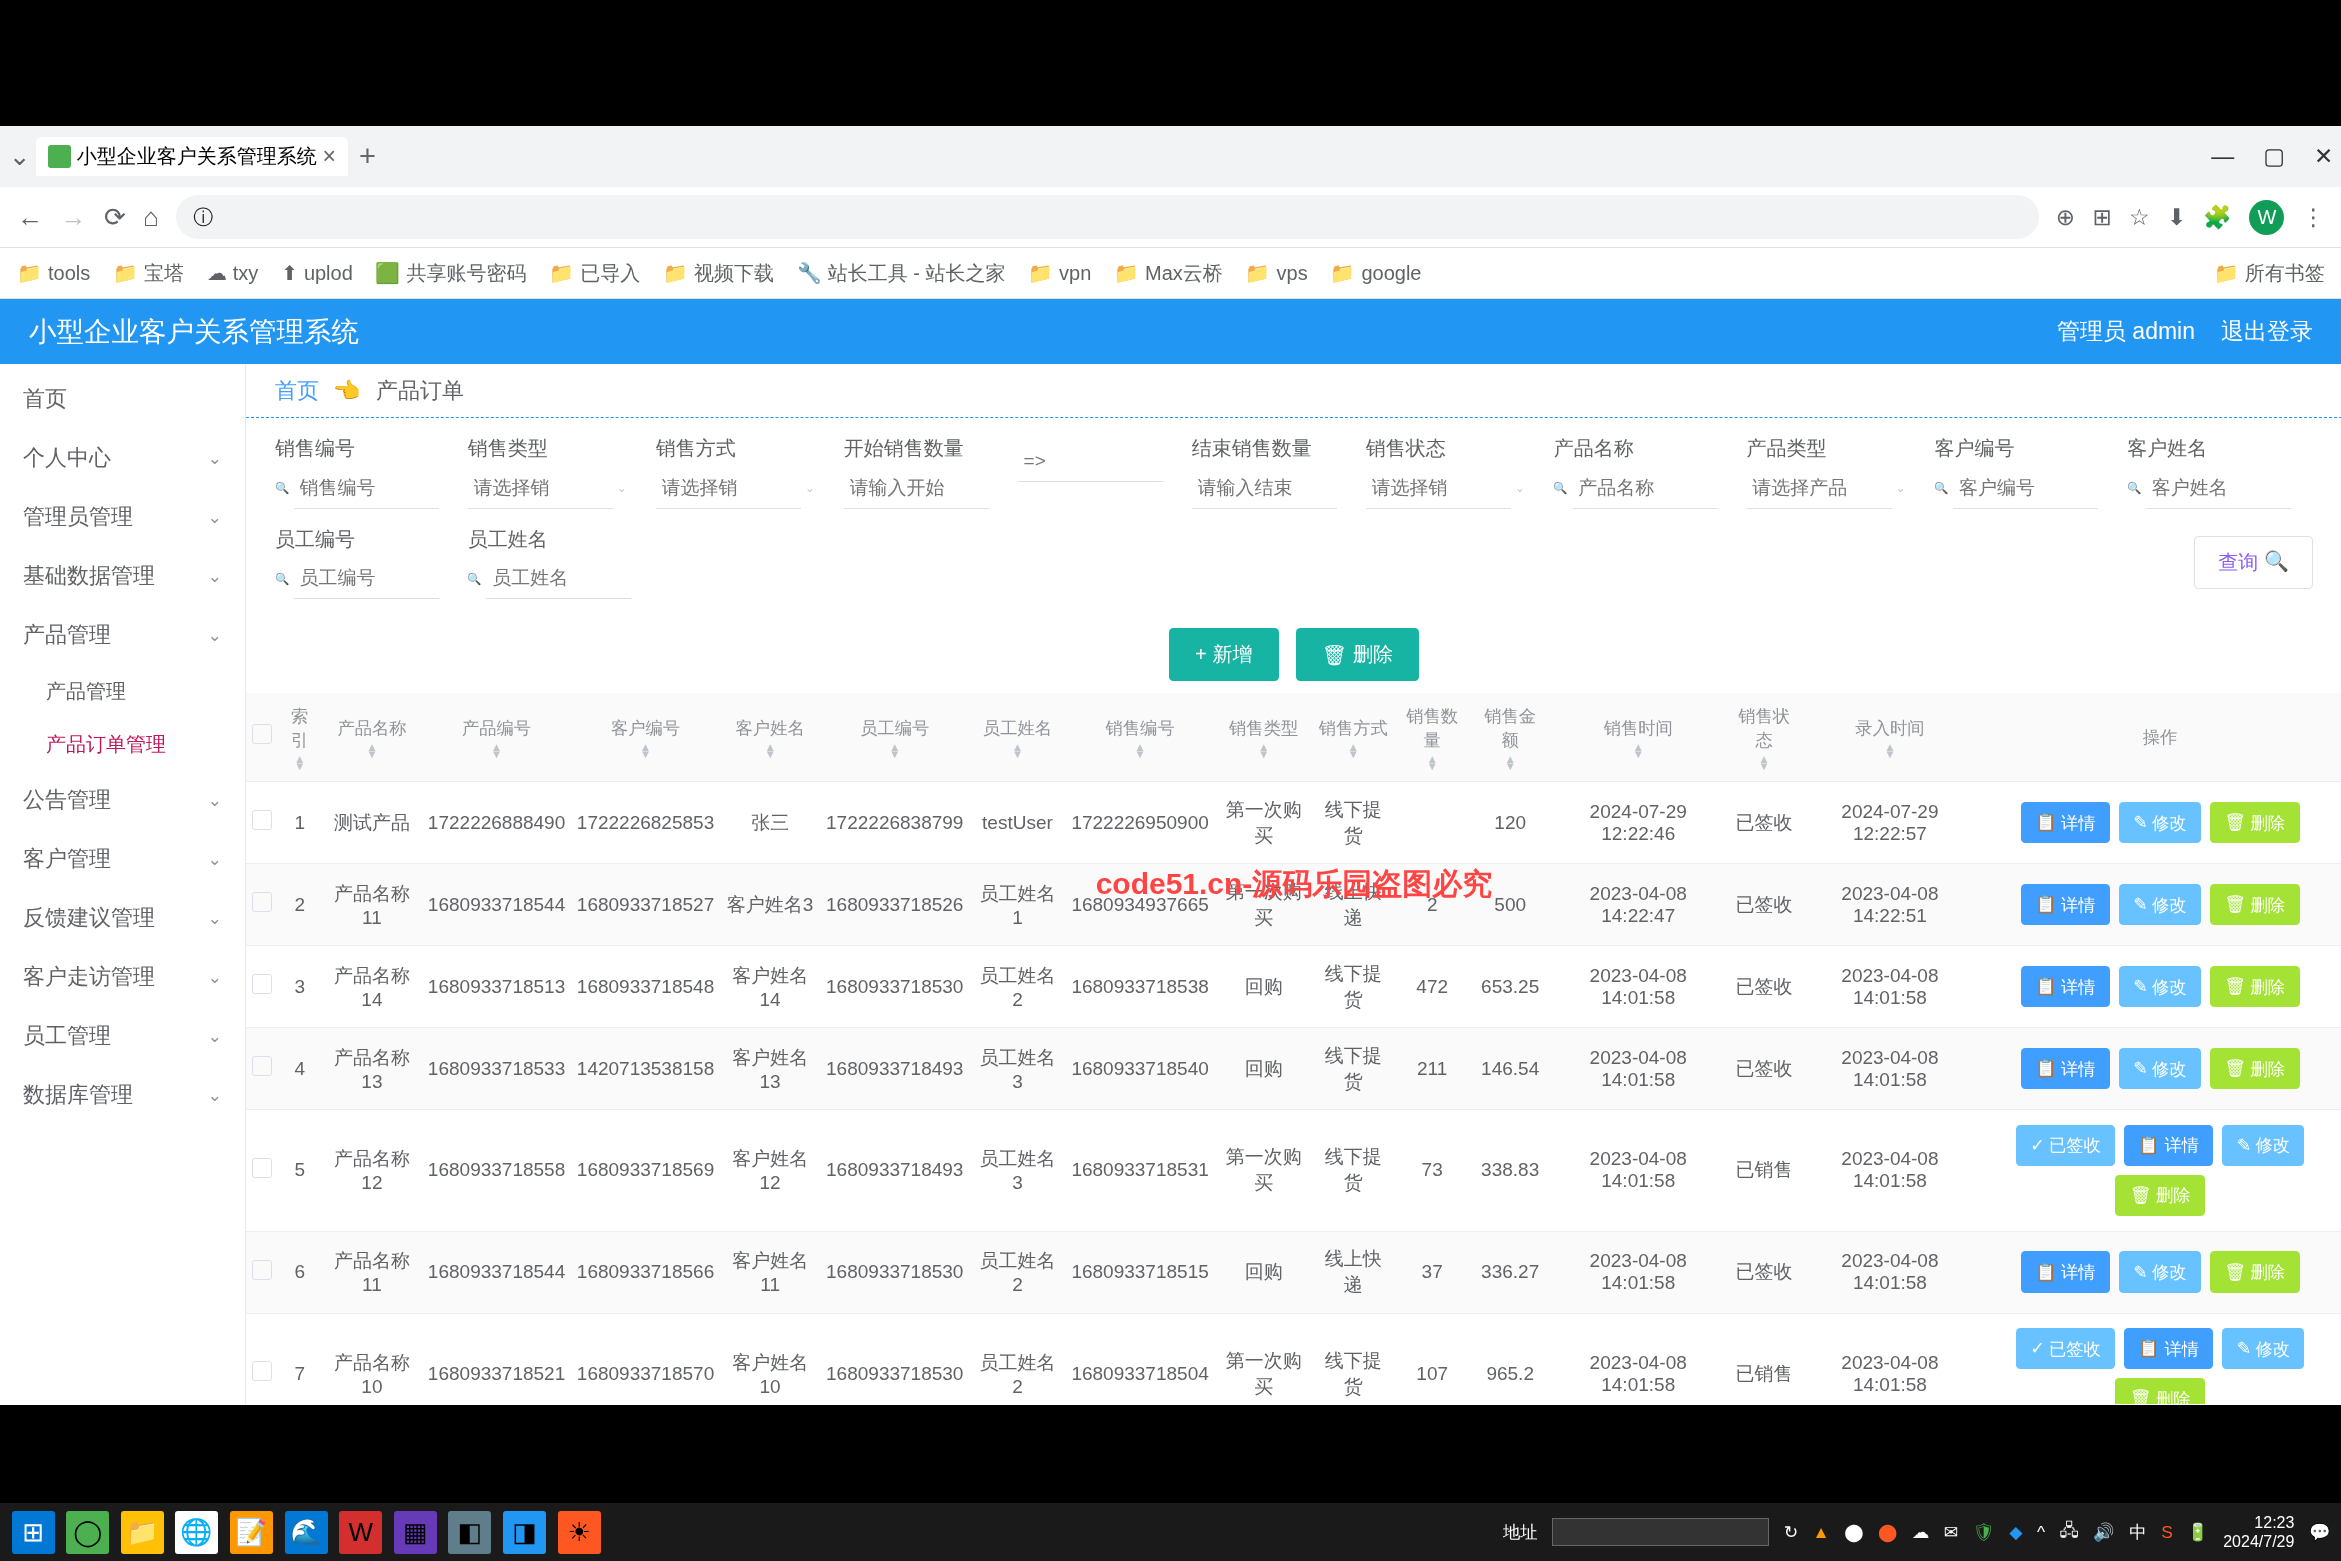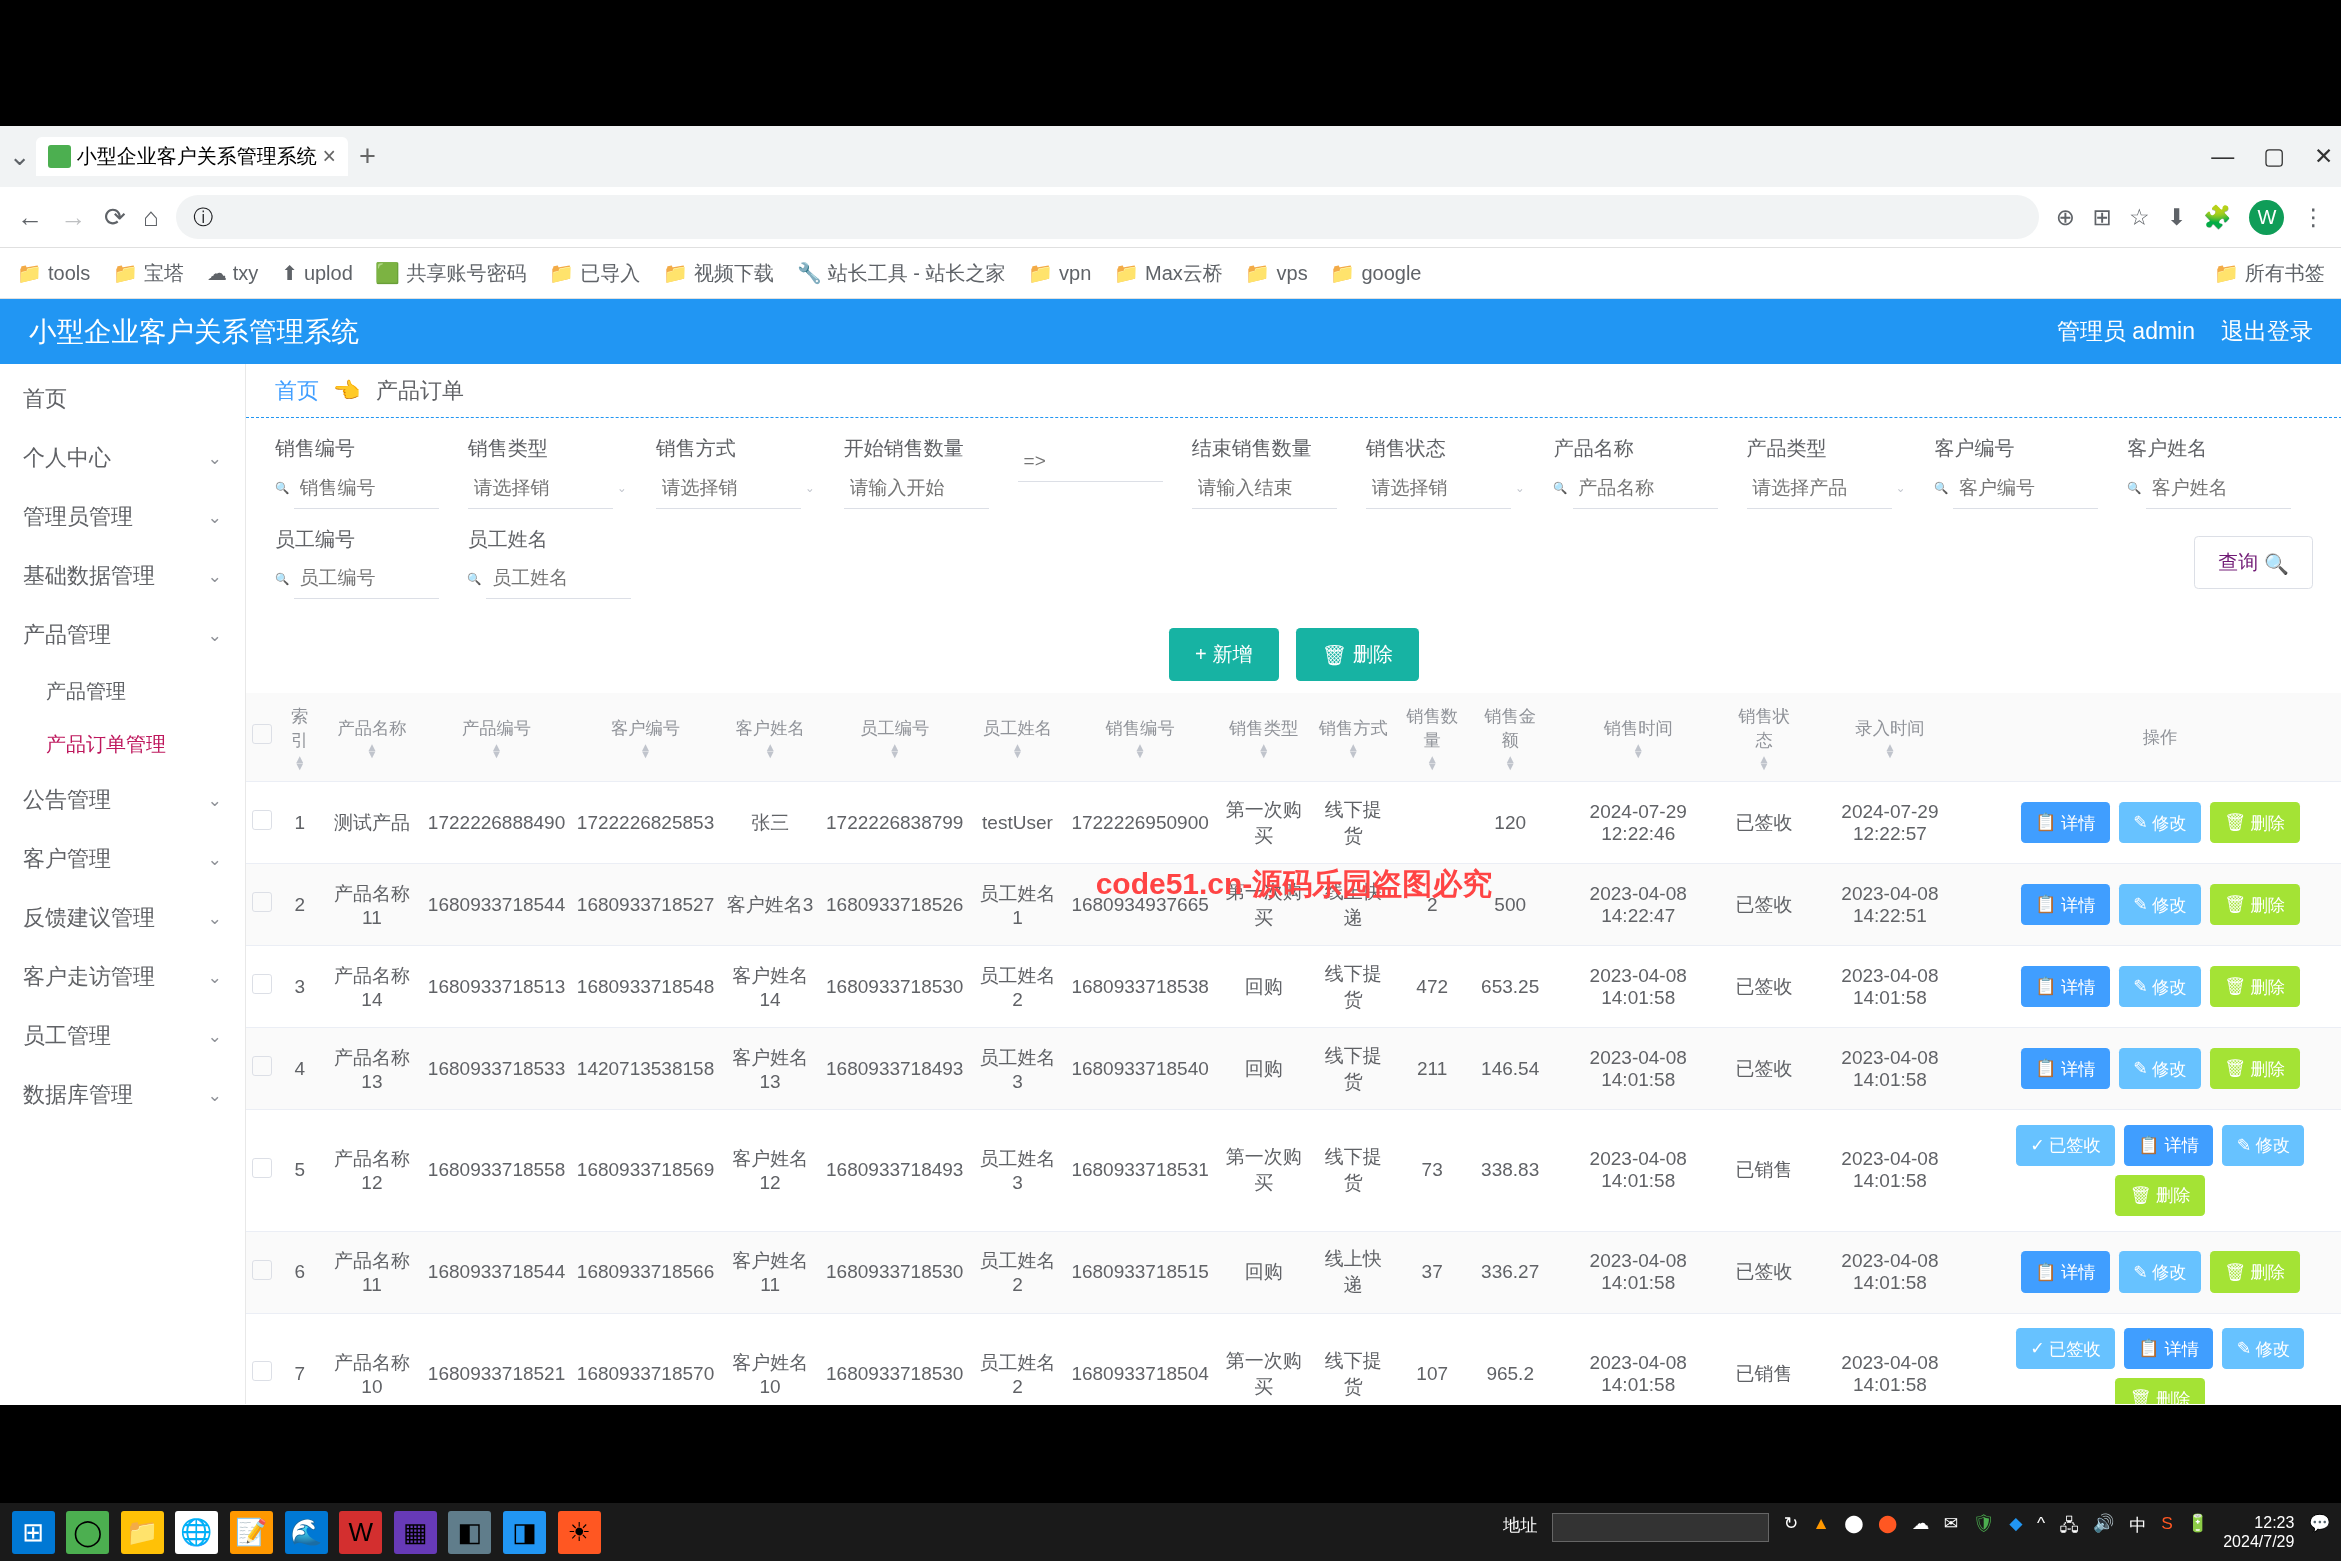--- a/index.html
+++ b/index.html
@@ -40,21 +40,21 @@
 .main-content{flex:1;background:#fff;overflow:auto;position:relative}
 .breadcrumb{padding:11.6px 29px;font-size:22px;color:#606266;border-bottom:1.4px dashed #2196f3}
 .bc-link{color:#409eff}
 .bc-sep{margin:0 8.7px}
 
 .filter-area{padding:17.3px 29px;display:flex;flex-wrap:wrap;gap:17.3px 29px;align-items:flex-start}
 .filter-group{display:flex;flex-direction:column;gap:5.8px;min-width:145px}
 .filter-label{font-size:20px;color:#606266}
 .filter-input{border:none;border-bottom:0.7px solid #dcdfe6;padding:8.7px 5.8px;font-size:19px;color:#999;background:transparent;width:145px}
 .filter-select{display:flex;align-items:center;gap:4.3px}
-.query-btn{border:0.7px solid #dcdfe6;padding:11.6px 23px;border-radius:4.3px;font-size:20px;color:#701a75;background:#fff;cursor:pointer;display:flex;align-items:flex-end;gap:5.8px;margin-left:auto;align-self:center}
+.query-btn{border:0.7px solid #dcdfe6;padding:11.6px 23px;border-radius:4.3px;font-size:20px;color:#8b5cf6;background:#fff;cursor:pointer;display:flex;align-items:flex-start;gap:5.8px;margin-left:auto;align-self:center}
 
 .action-bar{padding:11.6px 29px;display:flex;justify-content:center;gap:17.3px}
 .btn{padding:13px 26px;border-radius:4.3px;font-size:20px;color:#fff;border:none;cursor:pointer;display:flex;align-items:center;gap:5.8px}
 .btn-add{background:#17b3a3}
 .btn-del{background:#17b3a3}
 
 .data-table{width:100%;border-collapse:collapse;font-size:19px}
 .data-table th{background:#fafafa;padding:11.6px 5.8px;text-align:center;color:#909399;border-bottom:0.7px solid #ebeef5;font-weight:500;font-size:17.3px}
 .data-table th .sort{display:flex;flex-direction:column;align-items:center;gap:2.9px}
 .sort-arrows{font-size:11.6px;color:#c0c4cc;line-height:7.2px}
@@ -66,21 +66,21 @@
 .act-detail{background:#409eff}
 .act-edit{background:#67c2ff}
 .act-delete{background:#a4e335}
 .act-sign{background:#67c2ff}
 
 .watermark{position:absolute;top:50%;left:50%;transform:translate(-50%,-50%);font-size:30px;color:#ff4444;font-weight:bold;pointer-events:none;z-index:100}
 
 .taskbar{position:absolute;bottom:0;left:0;width:2342px;height:58px;background:#1a1a1a;display:flex;align-items:center;padding:0 11.6px;gap:11.6px}
 .task-icon{width:43px;height:43px;border-radius:2.9px;display:flex;align-items:center;justify-content:center;font-size:26px}
 .task-win{background:#0078d4;color:#fff}
-.tray{margin-left:auto;display:flex;align-items:flex-start;gap:14.5px;color:#fff;font-size:17.3px}
+.tray{margin-left:auto;display:flex;align-items:center;gap:14.5px;color:#fff;font-size:17.3px}
 .tray-input{background:#333;border:0.7px solid #666;padding:4.3px 8.7px;color:#fff;width:217px;font-size:16px}
 .clock{text-align:right;font-size:16px;line-height:19px}
 </style>
 </head>
 <body>
 
 <div class="desktop">
 <div class="browser-window">
 
 <div class="browser-chrome">

